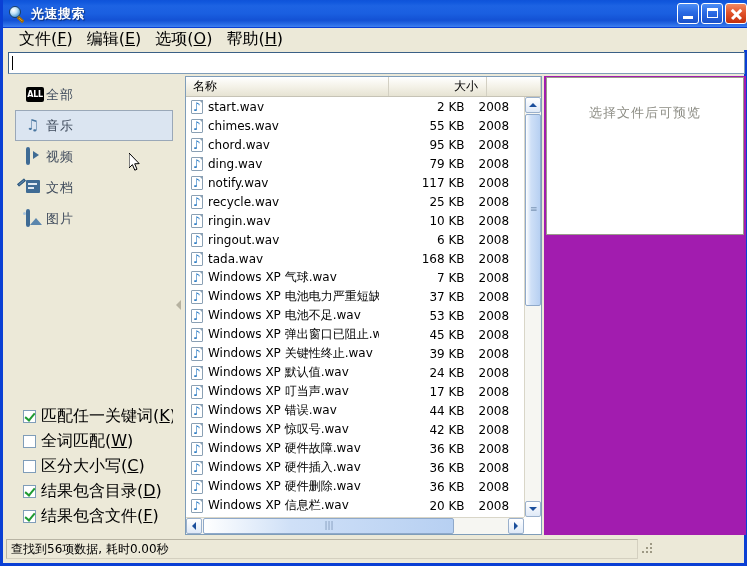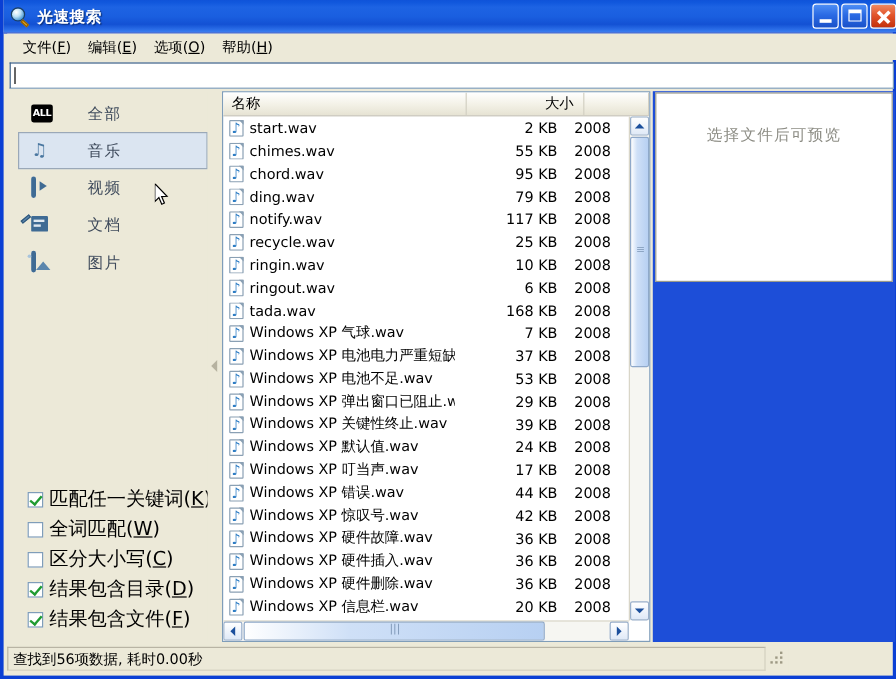--- a/index.html
+++ b/index.html
@@ -115,21 +115,21 @@
     position: absolute;
     left: 3px; top: 28px;
     width: 741px; height: 22px;
     background: #ece9d8;
     display: flex;
     align-items: center;
     padding-left: 6px;
     box-sizing: border-box;
   }
   .menu-item {
-    font-size: 12px;
+    font-size: 16px;
     color: #000;
     padding: 2px 7px;
     cursor: default;
     white-space: nowrap;
   }
   .menu-item .mnem { text-decoration: underline; }
 
   
   .searchbox {
     position: absolute;
@@ -186,21 +186,21 @@
     cursor: default;
     border: 1px solid transparent;
   }
   .cat-item.selected {
     background: #dbe5f1;
     border: 1px solid #9aa8b8;
   }
   .cat-label {
     font-size: 13px;
     color: #3f4b5c;
-    margin-left: 29px;
+    margin-left: 2px;
     letter-spacing: 1px;
   }
   .cat-icon { width: 18px; height: 16px; flex: none; position: relative; }
 
   
   .ic-all {
     width: 18px; height: 15px;
     background: #000000;
     border-radius: 2px;
     color: #fff;
@@ -499,21 +499,21 @@
     color: #7d96b6; font-size: 9px; line-height: 9px;
   }
   .grip-v { margin: -5px 0 0 -3px; }
   .grip-h { margin: -5px 0 0 -4px; letter-spacing: 0px; }
 
   
   .preview-wrap {
     position: absolute;
     left: 537px; top: 0;
     width: 202px; height: 459px;
-    background: #1d4ed8;
+    background: #a21caf;
   }
   .preview {
     position: absolute;
     left: 2px; top: 1px;
     width: 198px; height: 158px;
     box-sizing: border-box;
     background: #ffffff;
     border: 1px solid #9a9a8a;
     display: flex;
     align-items: flex-start;
@@ -800,21 +800,21 @@
               <div class="cell-size">53 KB</div>
               <div class="cell-date">2008</div>
             </div>
             <div class="lv-row">
               <div class="cell-name">
                 <span class="file-icon">
                   <span class="note">♪</span>
                 </span>
                 <span class="fname">Windows XP 弹出窗口已阻止.wav</span>
               </div>
-              <div class="cell-size">29 KB</div>
+              <div class="cell-size">45 KB</div>
               <div class="cell-date">2008</div>
             </div>
             <div class="lv-row">
               <div class="cell-name">
                 <span class="file-icon">
                   <span class="note">♪</span>
                 </span>
                 <span class="fname">Windows XP 关键性终止.wav</span>
               </div>
               <div class="cell-size">39 KB</div>

